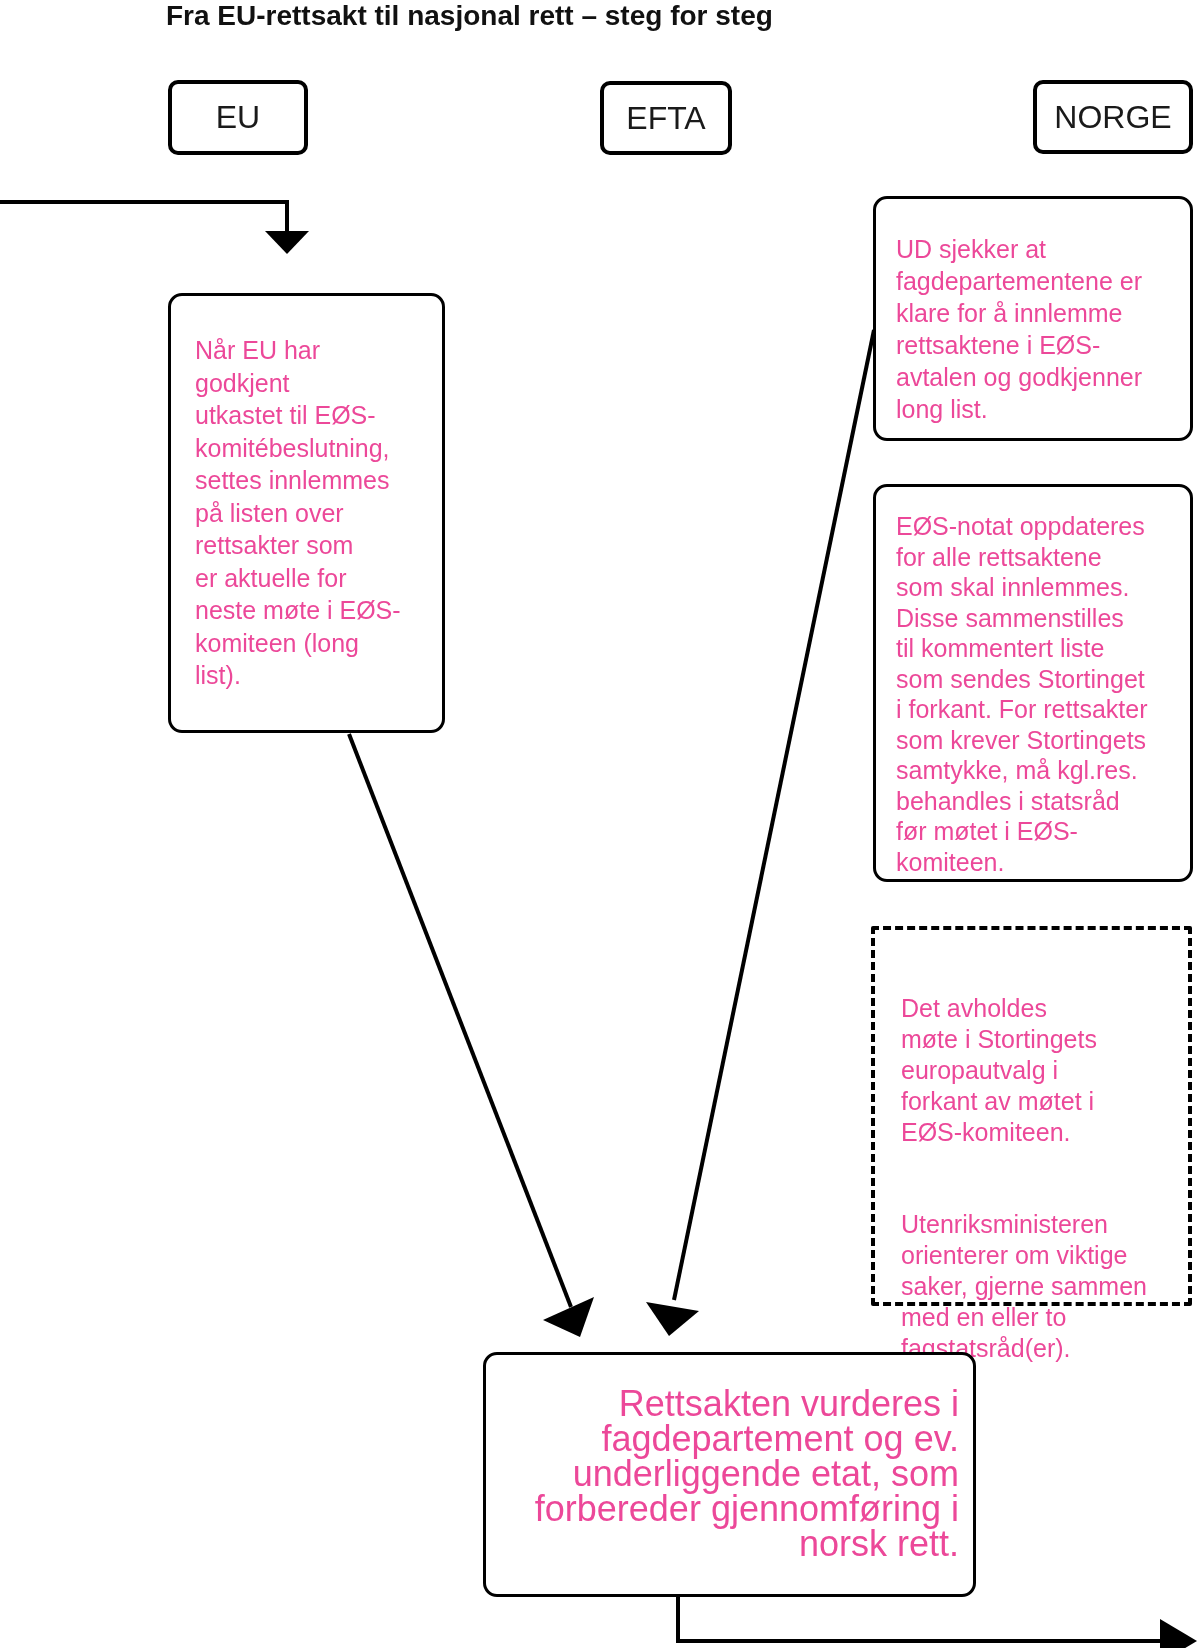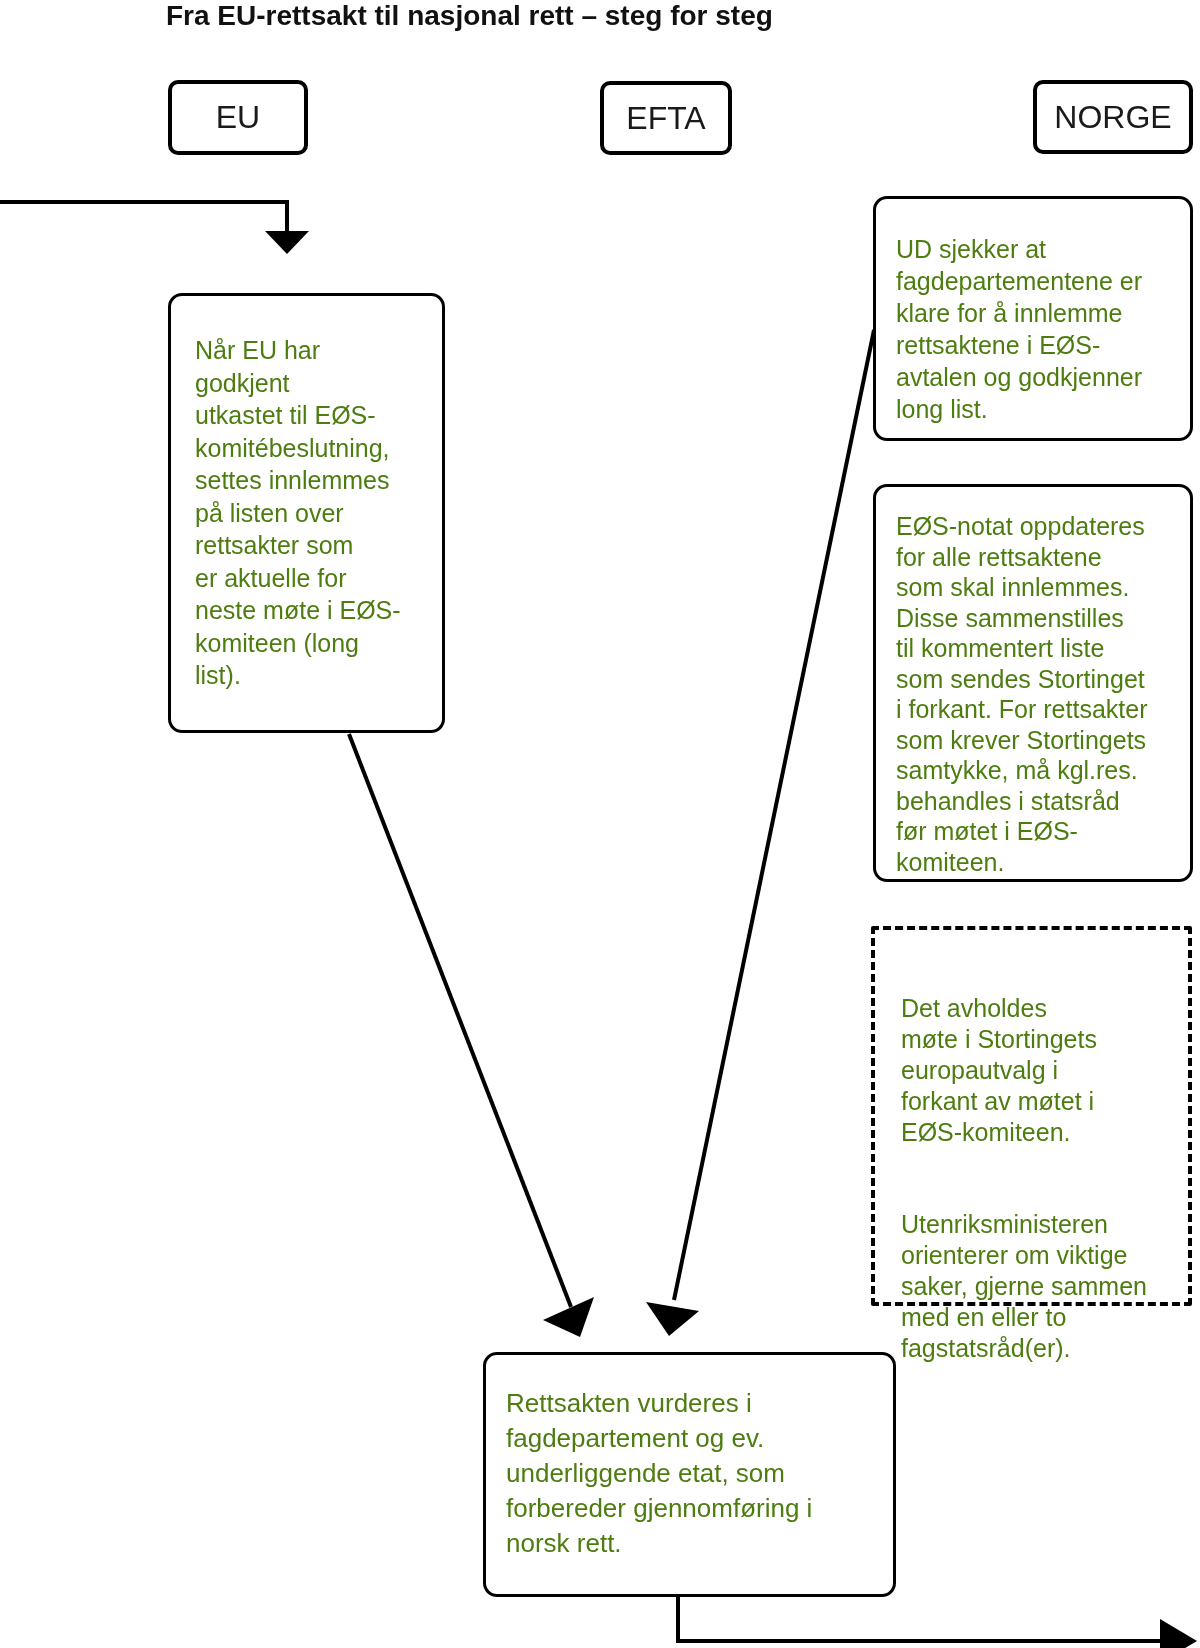--- a/index.html
+++ b/index.html
@@ -49,21 +49,21 @@
   .hdr-norge { left: 1033px; top: 80px; width: 160px; height: 74px; }
   .node {
     position: absolute;
     border: 3.5px solid #000000;
     border-radius: 14px;
     background: #ffffff;
     box-sizing: border-box;
     font-size: 25px;
     line-height: 31px;
     white-space: pre-line;
-    color: #4d7c0f;
+    color: #ec4899;
   }
   .node-eu-long-list {
     left: 168px; top: 293px; width: 277px; height: 440px;
     padding: 38px 14px 0 24px;
     line-height: 32.5px;
   }
   .node-ud {
     left: 873px; top: 196px; width: 320px; height: 245px;
     padding: 34px 10px 0 20px;
     line-height: 32px;
@@ -82,24 +82,25 @@
     line-height: 31px;
   }
   .node-europautvalg p {
     margin: 0;
     white-space: pre-line;
   }
   .node-europautvalg p + p {
     margin-top: 30px;
   }
   .node-rettsakten {
-    left: 483px; top: 1352px; width: 413px; height: 245px;
+    left: 483px; top: 1352px; width: 493px; height: 245px;
     padding: 31px 14px 0 20px;
-    font-size: 26px;
+    font-size: 36px;
     line-height: 35px;
+    text-align: right;
   }
   .arrow-layer line, .arrow-layer polyline {
     stroke: #000000;
     stroke-width: 4px;
     fill: none;
   }
   .arrow-layer polygon {
     fill: #000000;
     stroke: none;
   }

